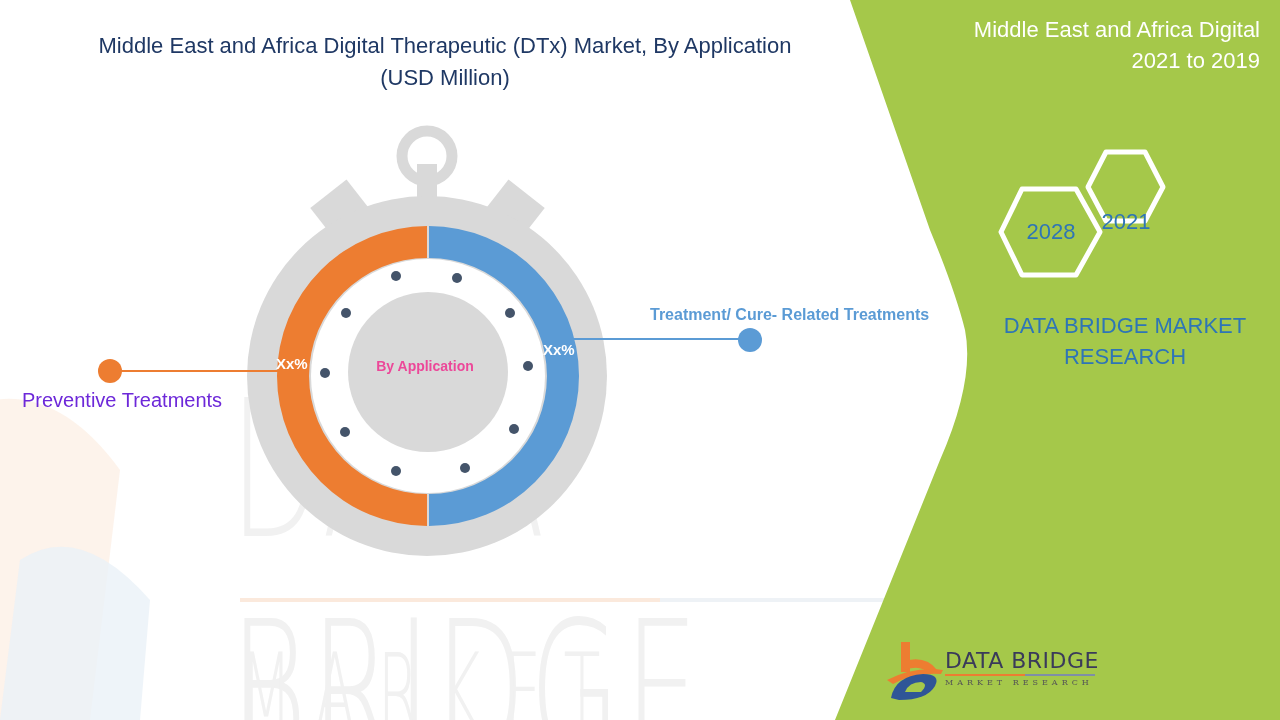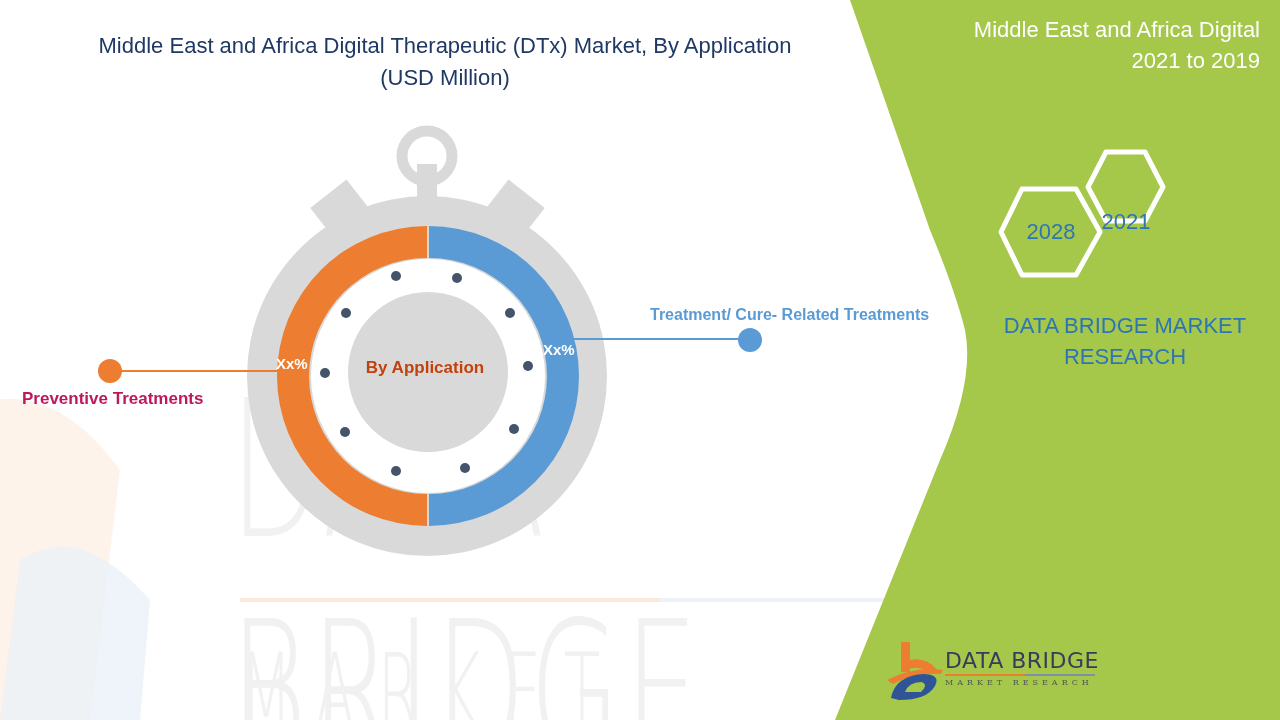--- a/index.html
+++ b/index.html
@@ -5,23 +5,23 @@
   html, body { margin:0; padding:0; }
   body { width:1280px; height:720px; overflow:hidden; background:#ffffff; position:relative; font-family:"Liberation Sans", sans-serif; }
   .wm { position:absolute; pointer-events:none; }
   .wm-text { position:absolute; color:#f1f1f1; font-family:"DejaVu Sans", sans-serif; font-weight:300; letter-spacing:6px; }
   .green-panel { position:absolute; left:0; top:0; width:1280px; height:720px; }
   .main-title { position:absolute; left:20px; top:30px; width:850px; text-align:center; color:#1f3864; font-size:22px; line-height:32px; }
   .side-title { position:absolute; left:900px; top:14px; width:360px; text-align:right; color:#ffffff; font-size:22px; line-height:31px; }
   .dbmr-text { position:absolute; left:960px; top:310px; width:330px; text-align:center; color:#2e75b6; font-size:22px; line-height:31px; }
   .hex-label { position:absolute; color:#2e75b6; font-size:22px; text-align:center; }
   .donut-svg { position:absolute; left:0; top:0; }
-  .center-label { position:absolute; left:345px; top:358px; width:160px; text-align:center; font-weight:bold; color:#c2410c; font-size:17px; }
+  .center-label { position:absolute; left:345px; top:358px; width:160px; text-align:center; font-weight:bold; color:#ec4899; font-size:14px; }
   .pct { position:absolute; color:#ffffff; font-weight:bold; font-size:15px; }
-  .lbl-left { position:absolute; left:22px; top:389px; color:#be185d; font-weight:bold; font-size:17px; }
+  .lbl-left { position:absolute; left:22px; top:389px; color:#6d28d9; font-weight:normal; font-size:20px; }
   .lbl-right { position:absolute; left:611px; top:306px; color:#5b9bd5; font-weight:bold; font-size:16px;margin-left:39px; }
   .logo { position:absolute; left:885px; top:640px; width:220px; height:60px; }
   .logo-title { position:absolute; left:60px; top:8px; color:#3a3a5a; font-size:22px; letter-spacing:0.5px; font-family:"DejaVu Sans", sans-serif; }
   .logo-sub { position:absolute; left:60px; top:38px; color:#555; font-size:8px; letter-spacing:4px; font-family:"DejaVu Serif", serif; }
   .logo-line1 { position:absolute; left:60px; top:34px; width:80px; height:2px; background:#ed7d31; }
   .logo-line2 { position:absolute; left:140px; top:34px; width:70px; height:2px; background:#7f8fa6; }
 </style>
 </head>
 <body>
 

